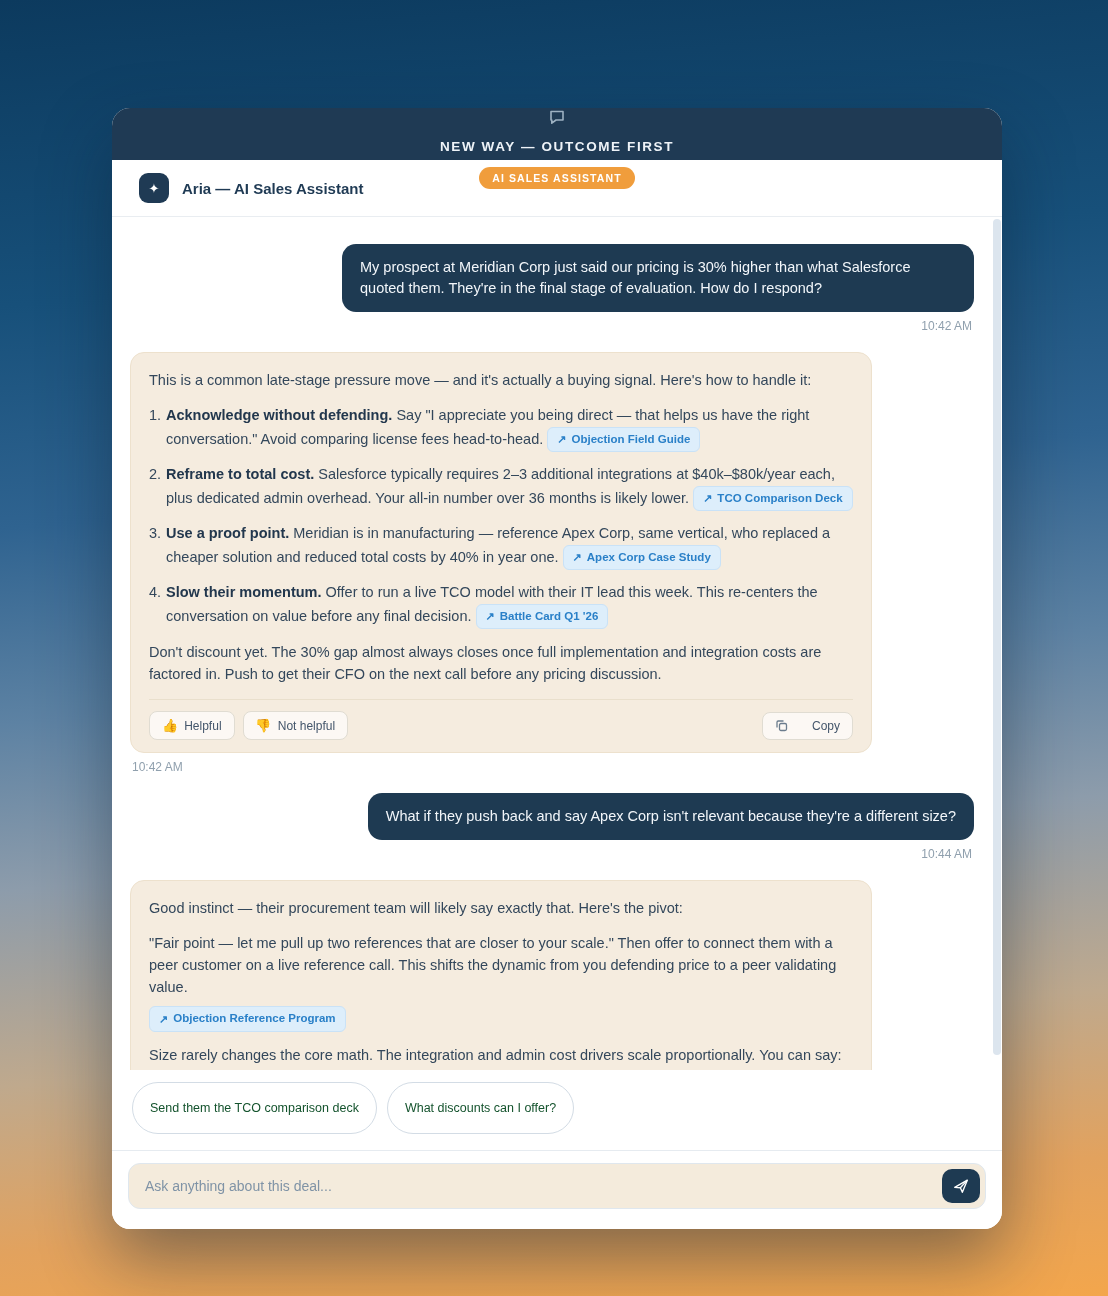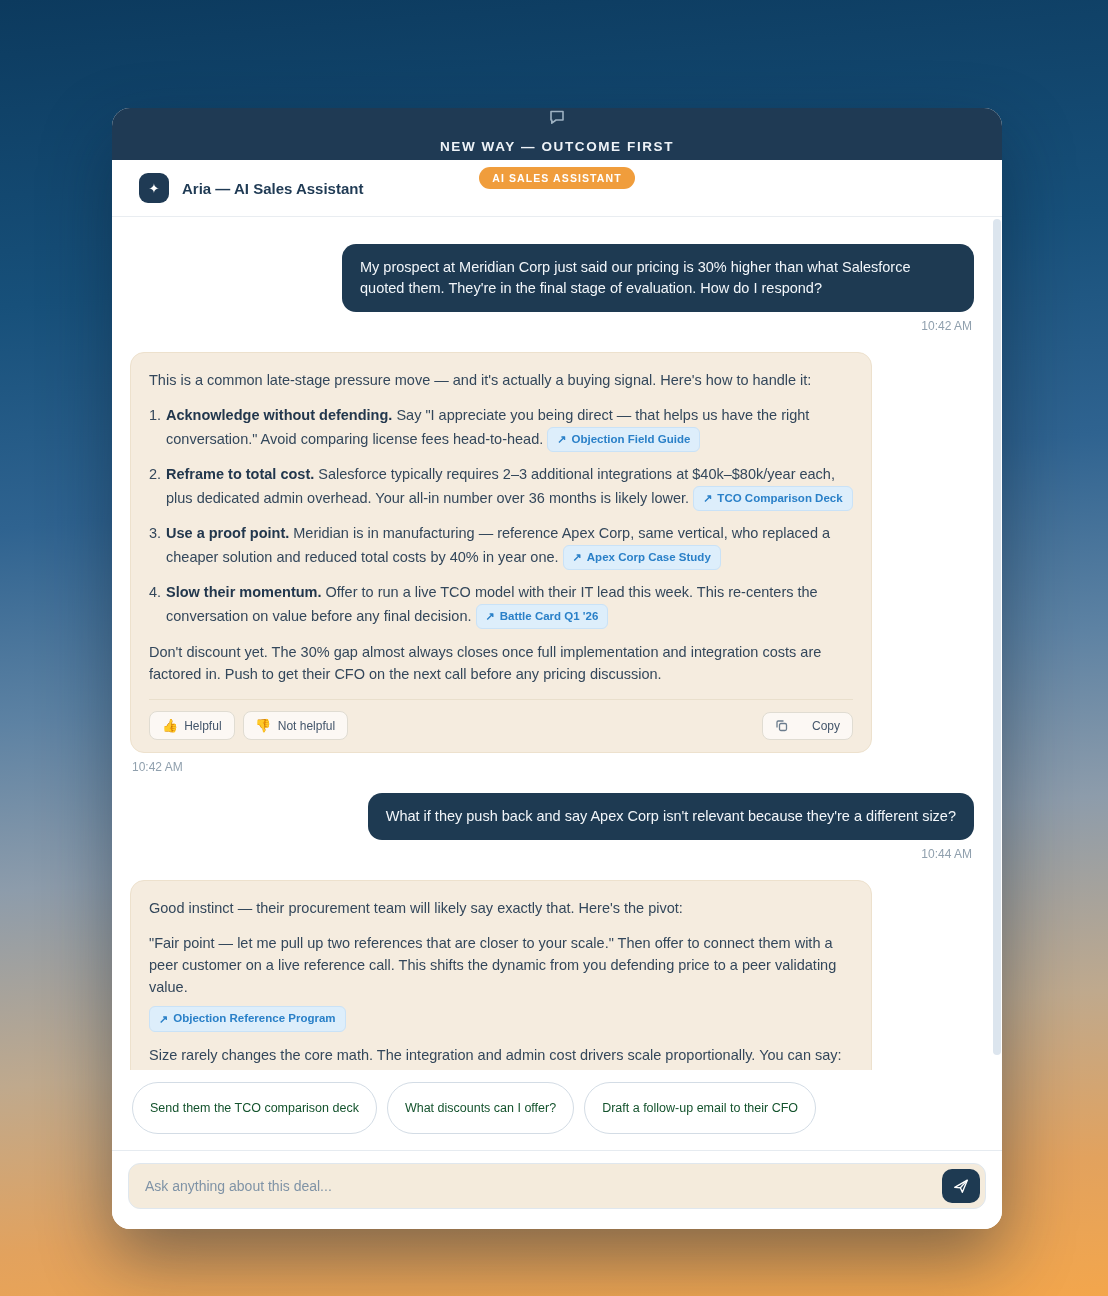--- a/index.html
+++ b/index.html
@@ -240,21 +240,20 @@
         
       </p>
 
     </div>
 
   </div>
 
   <div class="suggestions">
     <button class="sugg">Send them the TCO comparison deck</button>
     <button class="sugg">What discounts can I offer?</button>
-    <button class="sugg">Draft a follow-up email to their CFO</button>
   </div>
 
   <div class="composer">
     <div class="input-wrap">
       <input type="text" value="" placeholder="Ask anything about this deal..." style="">
       <button class="send-btn">
         <span style="display:grid;place-items:center;">
           <svg width="18" height="18" viewBox="0 0 20 20" fill="none" stroke="#ffffff" stroke-width="1.5" stroke-linejoin="round">
             <path d="M3 11.5 L17 3.5 L11.5 17 L9.3 11.9 Z"></path>
             <path d="M9.3 11.9 L17 3.5"></path>

